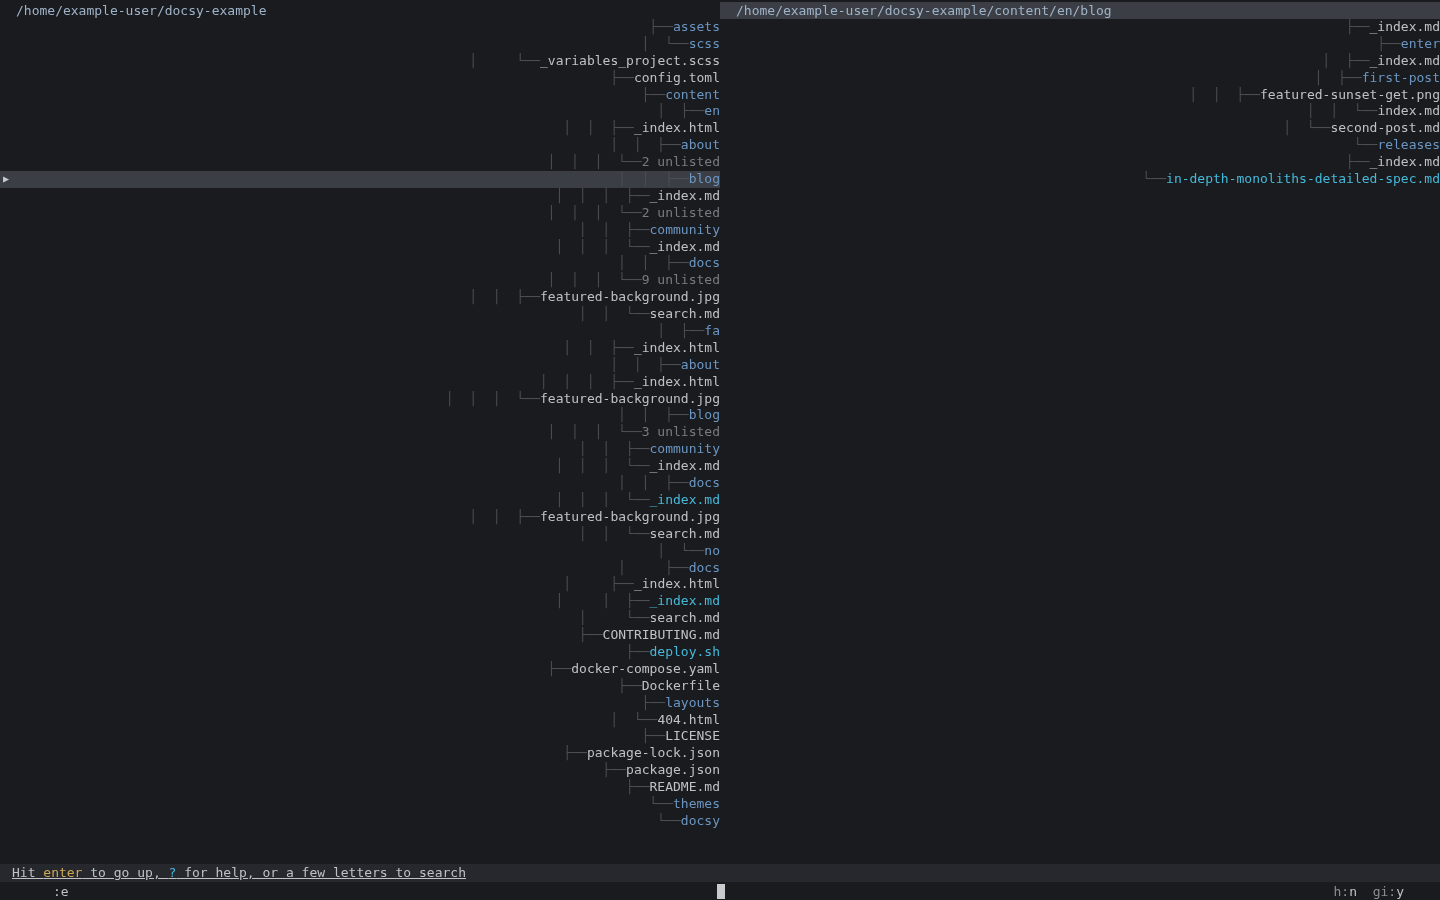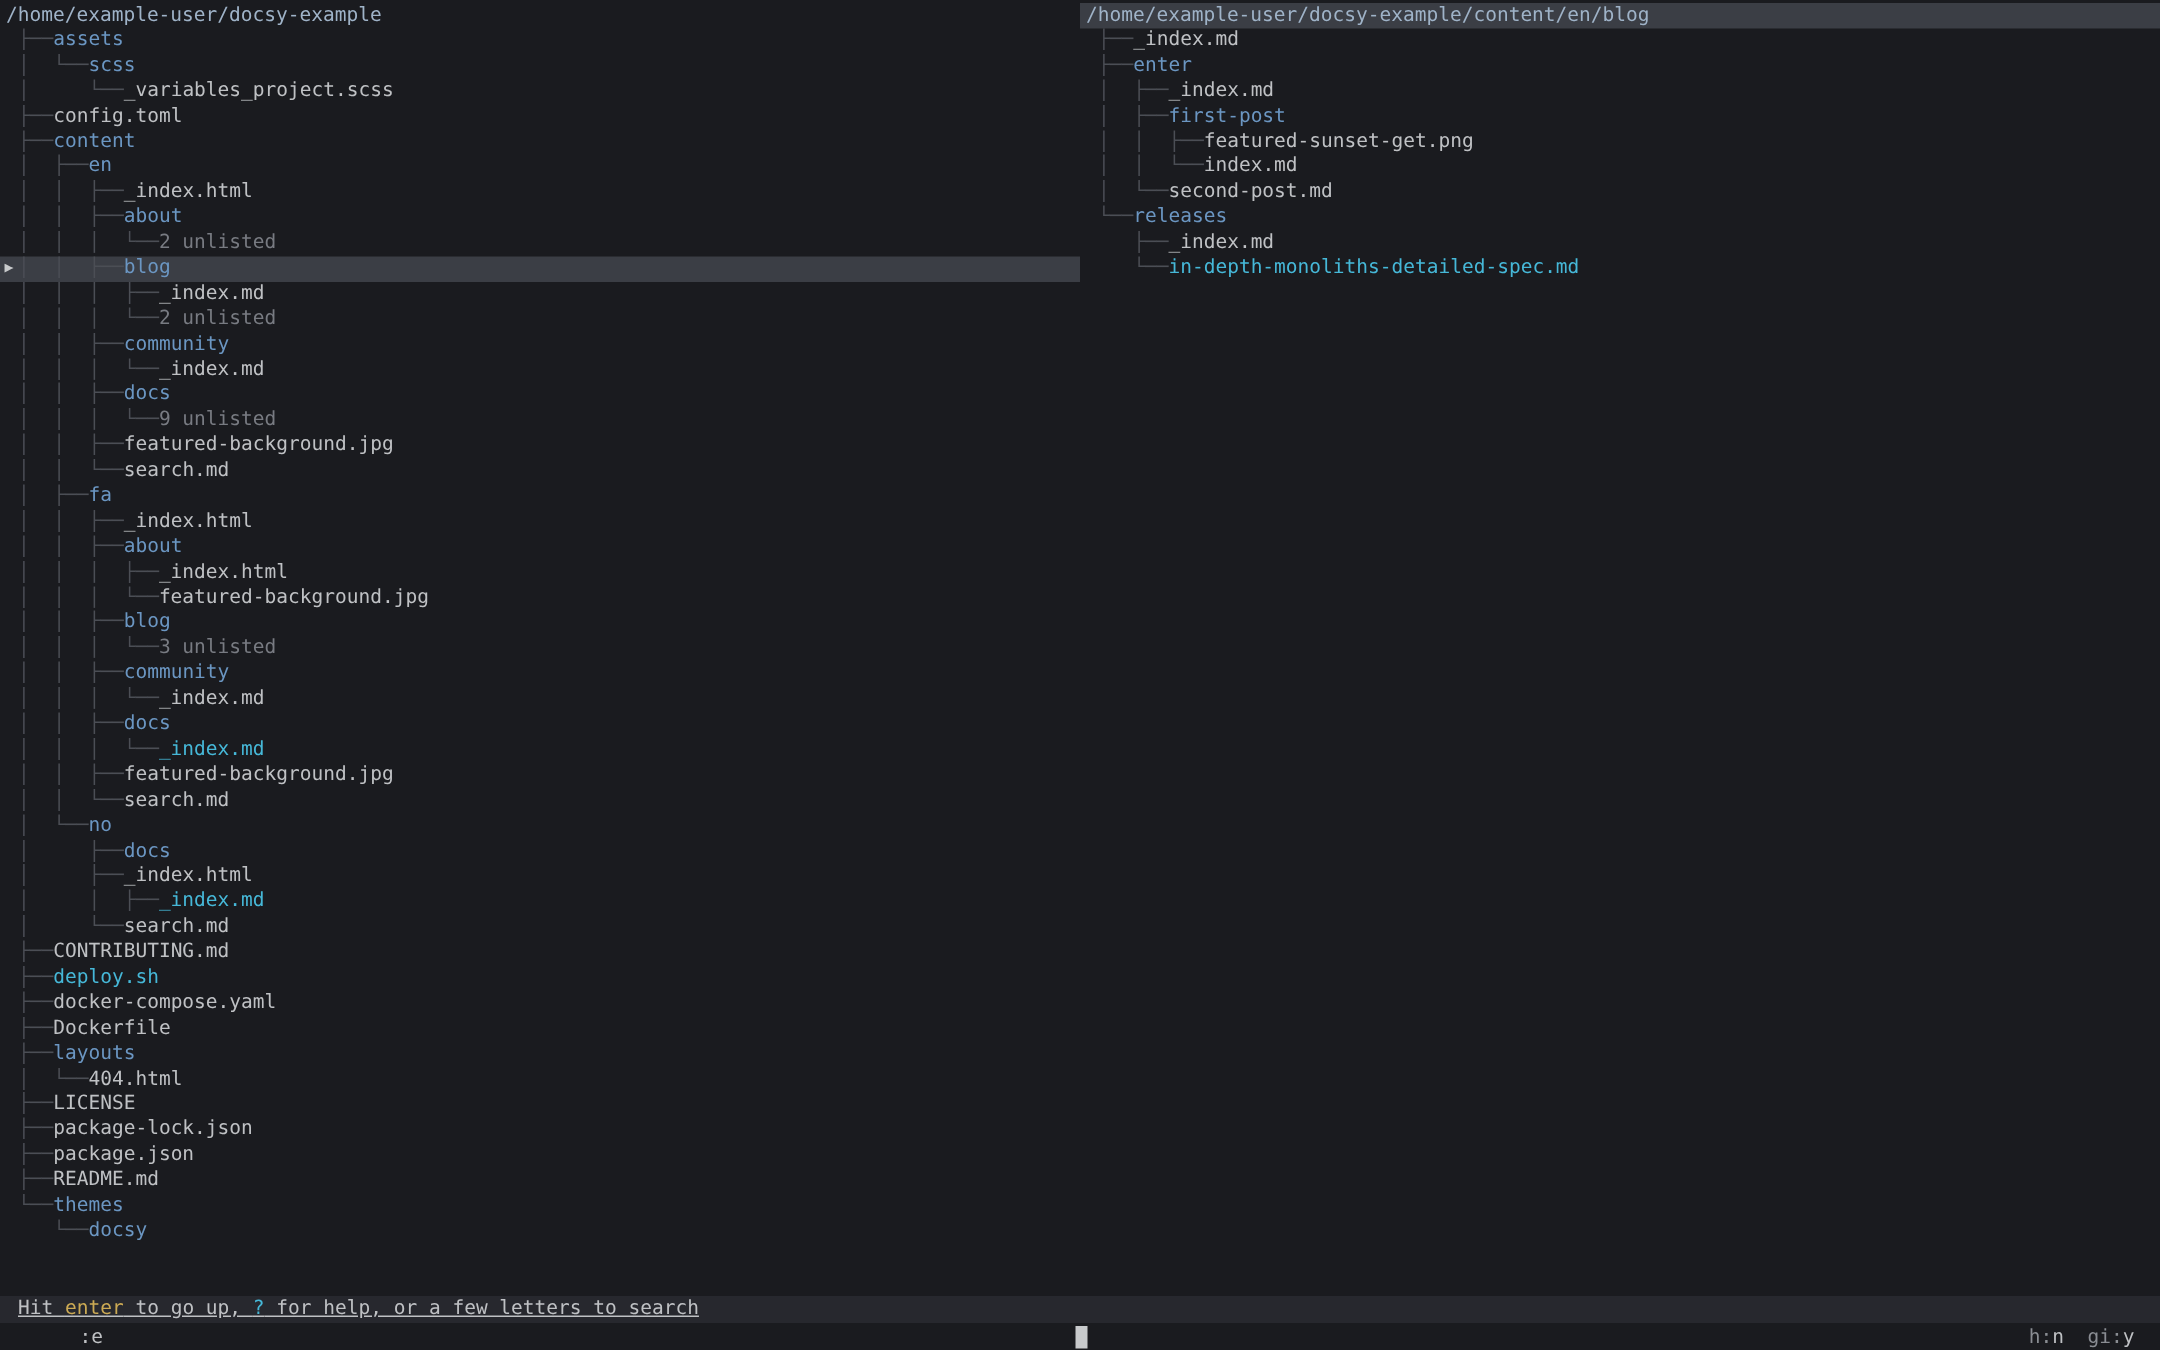--- a/index.html
+++ b/index.html
@@ -7,49 +7,49 @@
     width:1440px; height:900px; overflow:hidden;
     background:var(--bg, #1a1b1f);
     font-family:"DejaVu Sans Mono", "Liberation Mono", monospace;
     font-size:13px;
     color:var(--file, #bfc1c4);
   }
   .app { width:1440px; height:900px; display:flex; flex-direction:column; }
   .panels { flex:1; display:flex; overflow:hidden; }
   .panel { width:50%; display:flex; flex-direction:column; overflow:hidden; padding-top:2px; }
   .panel-header {
-    height:17px; line-height:17px; padding:0 4px;
+    height:17px; line-height:17px; padding:0 16px;
     color:var(--header_text); white-space:pre; overflow:hidden;
   }
   .panel.focused .panel-header { background:var(--selection_bg); }
   .tree { flex:1; overflow:hidden; }
   .row {
     position:relative; height:16.9px; line-height:16.9px;
-    padding-left:12px; white-space:pre; overflow:hidden;
+    padding-left:12px; white-space:pre; overflow:hidden;text-align:right;
   }
   .row.selected { background:var(--selection_bg); }
   .arrow {
     position:absolute; left:3px; top:0;
     font-size:10px; color:var(--arrow);
   }
   .branch { color:var(--branch); }
   .name.dir { color:var(--dir); }
   .name.file { color:var(--file); }
   .name.special { color:var(--special); }
   .name.unlisted { color:var(--unlisted); }
   .status-bar {
     height:18px; line-height:18px; background:var(--bar_bg);
     padding:0 12px; white-space:pre; overflow:hidden;text-decoration:underline;
   }
   .seg-normal { color:var(--file); }
   .seg-accent-yellow { color:var(--accent_yellow); }
   .seg-accent-cyan { color:var(--accent_cyan); }
   .input-bar { height:18px; display:flex; align-items:center; background:var(--bg); }
   .input-left { width:717px; padding-left:6px; white-space:pre; overflow:hidden; }
-  .input-right { flex:1; display:flex; align-items:center; padding-right:17px; }
+  .input-right { flex:1; display:flex; align-items:center; padding-right:36px; }
   .cursor { display:inline-block; width:8px; height:15px; background:var(--cursor); }
   .flags { margin-left:auto; white-space:pre; }
   .flag-key { color:var(--flag_key); }
   .flag-value { color:var(--flag_value); }
 </style>
 </head>
 <body>
 
 <div class="app">
   <div class="panels">

